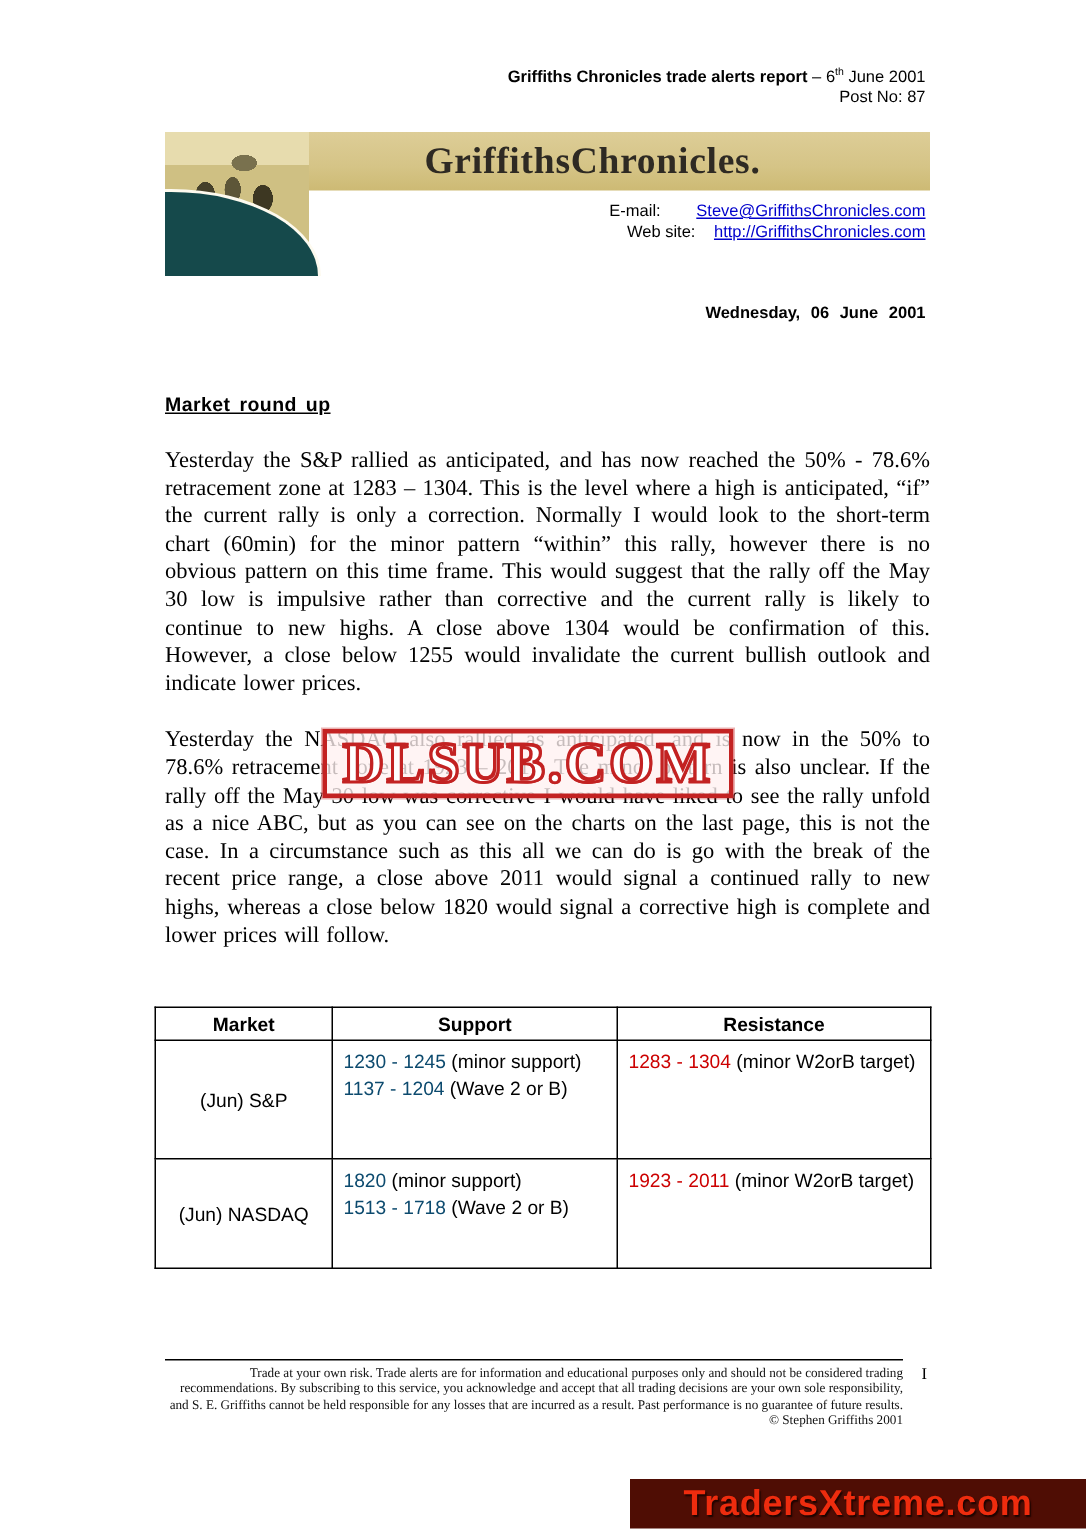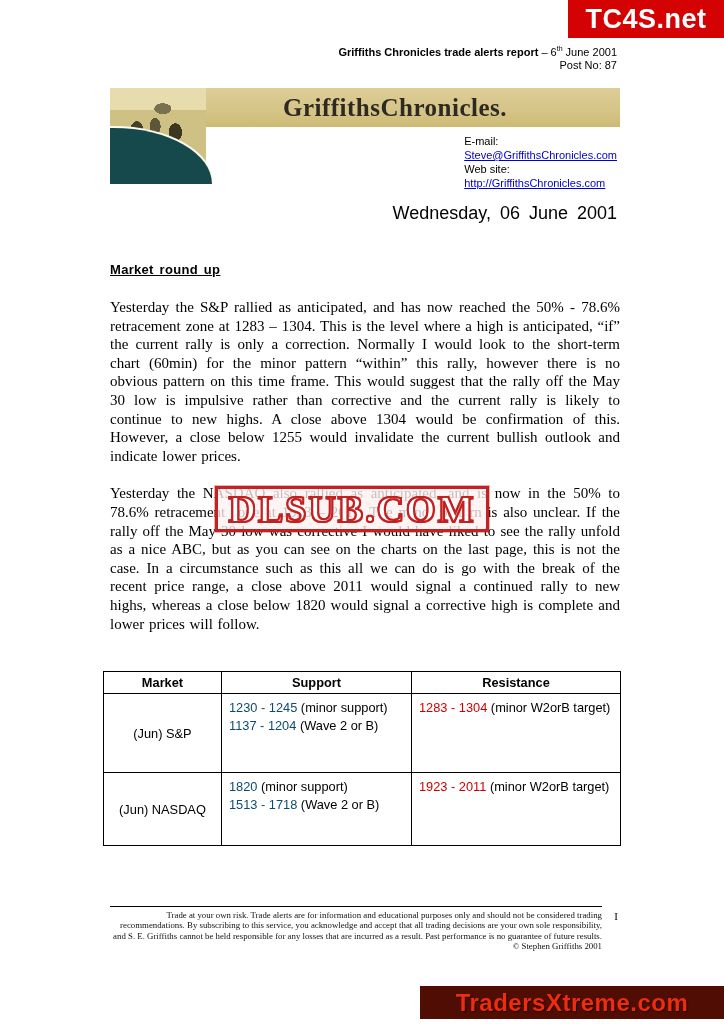--- a/index.html
+++ b/index.html
@@ -41,25 +41,25 @@
       radial-gradient(ellipse 30px 10px at 50% 88%, #b5a468 0 60%, transparent 61%),
       linear-gradient(#e7dcae 0 30%, #cfc083 30% 100%);
   }
   .swoosh{
     position:absolute;left:110px;top:126px;width:102px;height:56px;z-index:3;
     background:#15494b;
     border-top:2px solid #fdfaef;border-right:2px solid #fdfaef;
     border-top-right-radius:100px 58px;
   }
   .contact{position:absolute;top:134px;right:107px;font-size:11px;line-height:14px;z-index:4;}
-  .contact .row{display:flex;justify-content:flex-end;flex-direction:column;}
+  .contact .row{display:flex;justify-content:flex-end;}
   .contact .lbl{width:58px;text-align:left;}
   .contact .link{color:#0000cc;text-decoration:underline;cursor:pointer;}
   .tagline{position:absolute;top:177px;right:107px;font-size:11px;}
-  .dateline{position:absolute;top:203px;right:107px;font-size:18px;font-weight:normal;word-spacing:4px;}
+  .dateline{position:absolute;top:203px;right:107px;font-size:11px;font-weight:bold;word-spacing:4px;}
 
   
   .content{position:absolute;left:110px;top:262px;width:510px;}
   .section-title{
     font-size:13px;font-weight:bold;text-decoration:underline;margin:0 0 21px 0;
     letter-spacing:0.3px;word-spacing:2px;
   }
   .content p{
     font-size:15px;line-height:18.6px;text-align:justify;margin:0 0 19px 0;
     word-spacing:1px;
@@ -108,23 +108,20 @@
   .bottom-banner span{
     font-weight:bold;font-size:24px;color:#ee2c0e;letter-spacing:0.5px;
     text-shadow:1px 1px 1px #1d0401;
   }
 </style>
 </head>
 <body>
 
 <div class="page">
 
-  <div class="corner-logo">
-    <span>TC4S.net</span>
-  </div>
 
   <div class="report-header">
     <div class="report-title">
       <span class="bold">Griffiths Chronicles trade alerts report</span><span> – 6</span><sup>th</sup><span> June 2001</span>
     </div>
     <div class="post-no">Post No: 87</div>
   </div>
 
   <div class="banner-bar">
     <span class="brand">GriffithsChronicles.</span>

